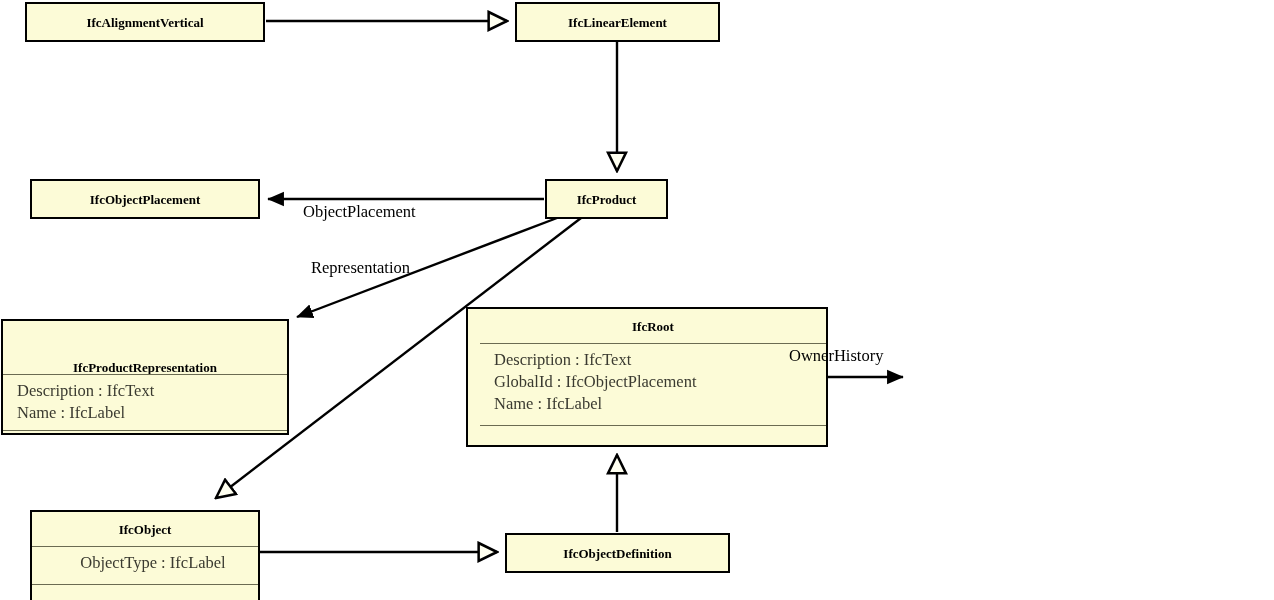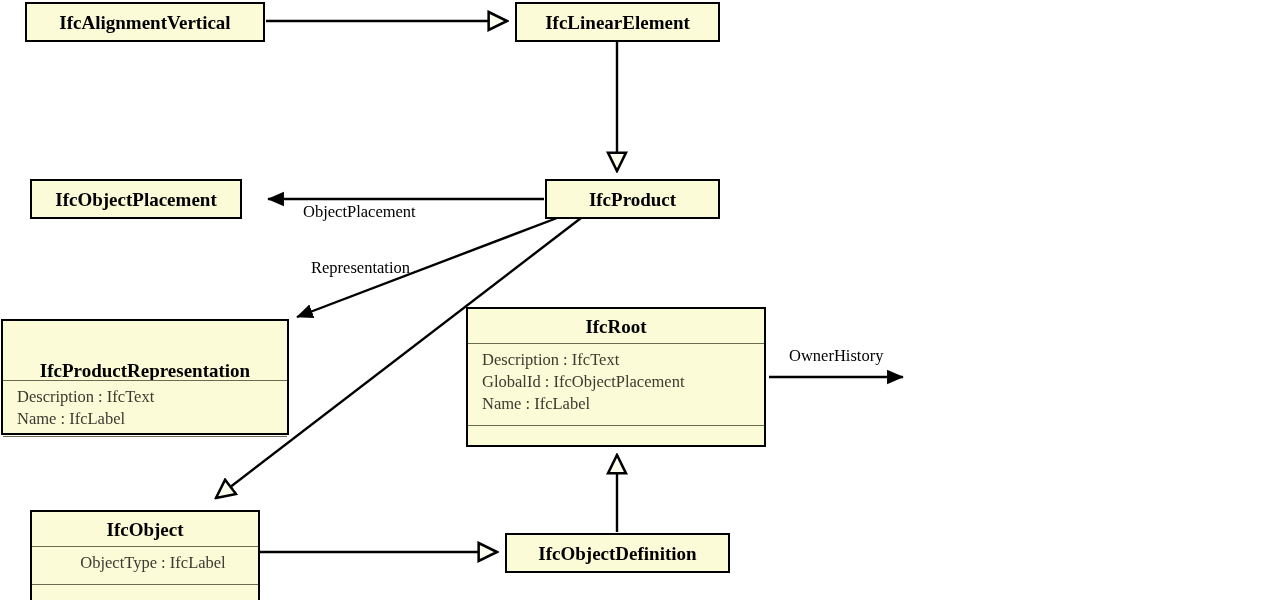--- a/index.html
+++ b/index.html
@@ -30,21 +30,21 @@
     box-sizing: border-box;
     background: #fcfbd7;
     border: 2px solid #000000;
     display: flex;
     flex-direction: column;
   }
   .uml-title {
     font-weight: bold;
     text-align: center;
     color: #000000;
-    font-size: 19px;
+    font-size: 13px;
     line-height: 1;
     display: flex;
     align-items: center;
     justify-content: center;
     box-sizing: border-box;
   }
   .compartment-sep {
     border-top: 1px solid #6b6b52;
   }
   .uml-attrs {
@@ -122,38 +122,38 @@
   </svg>
 
   <div class="uml-class simple" style="left:25px; top:2px; width:240px; height:40px;">
     <div class="uml-title">IfcAlignmentVertical</div>
   </div>
 
   <div class="uml-class simple" style="left:515px; top:2px; width:205px; height:40px;">
     <div class="uml-title">IfcLinearElement</div>
   </div>
 
-  <div class="uml-class simple" style="left:30px; top:179px; width:212px; height:40px;">
+  <div class="uml-class simple" style="left:30px; top:179px; width:230px; height:40px;">
     <div class="uml-title">IfcObjectPlacement</div>
   </div>
 
-  <div class="uml-class simple" style="left:545px; top:179px; width:175px; height:40px;">
+  <div class="uml-class simple" style="left:545px; top:179px; width:123px; height:40px;">
     <div class="uml-title">IfcProduct</div>
   </div>
 
   <div class="uml-class" style="left:1px; top:319px; width:288px; height:116px;">
     <div class="uml-title" style="height:33px;margin-top:40px;">IfcProductRepresentation</div>
     <div class="uml-attrs compartment-sep" style="height:60px;">
       <div class="uml-attr">Description : IfcText</div>
       <div class="uml-attr">Name : IfcLabel</div>
     </div>
     <div class="uml-empty compartment-sep"></div>
   </div>
 
-  <div class="uml-class" style="left:466px; top:307px; width:300px; height:140px;">
+  <div class="uml-class" style="left:466px; top:307px; width:362px; height:140px;padding-left:12px;">
     <div class="uml-title" style="height:34px;">IfcRoot</div>
     <div class="uml-attrs compartment-sep" style="height:80px;">
       <div class="uml-attr">Description : IfcText</div>
       <div class="uml-attr">GlobalId : IfcObjectPlacement</div>
       <div class="uml-attr">Name : IfcLabel</div>
     </div>
     <div class="uml-empty compartment-sep"></div>
   </div>
 
 

